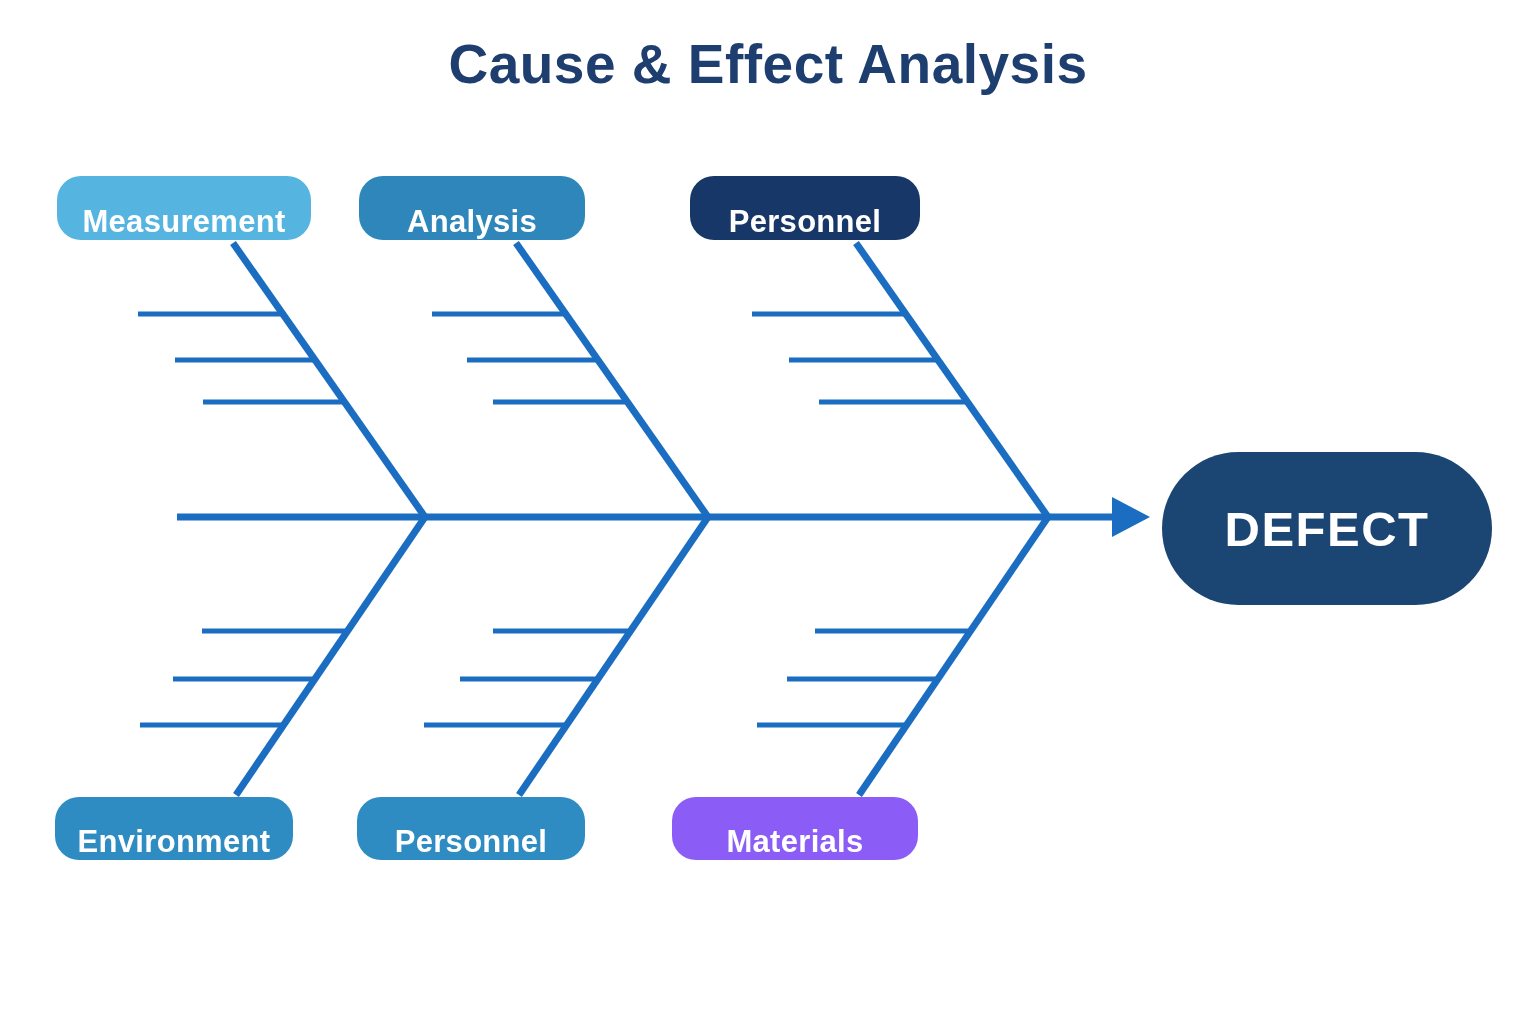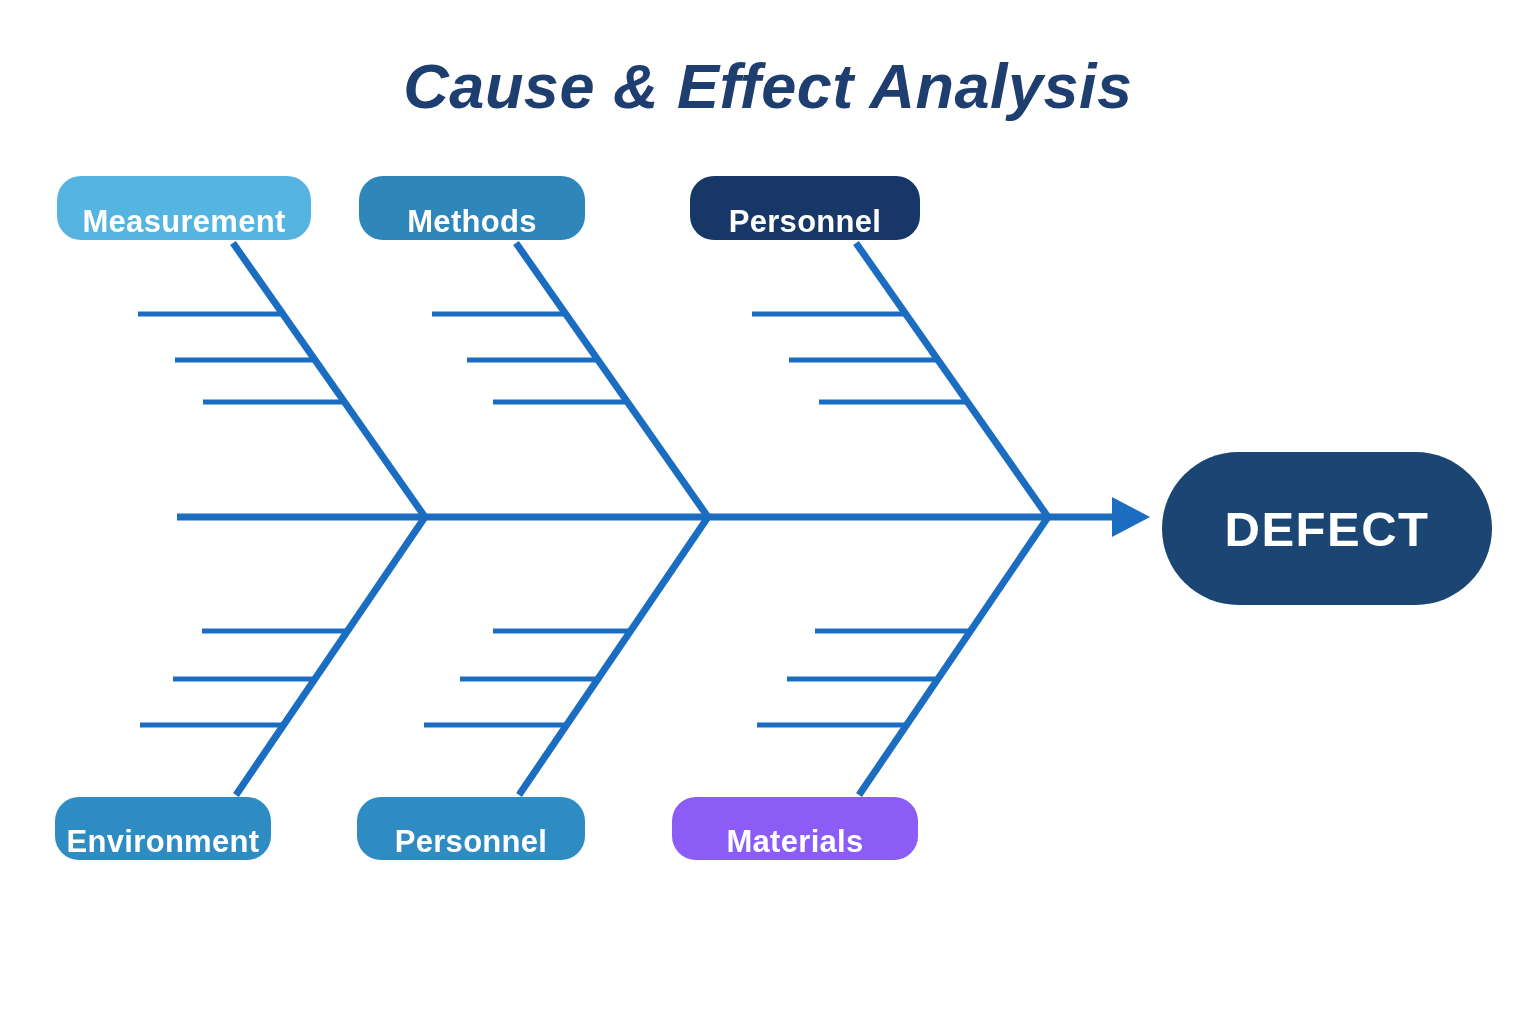--- a/index.html
+++ b/index.html
@@ -6,38 +6,38 @@
     --line:#1a6dc0;
     --title:#1d3e6e;
   }
   html,body{margin:0;padding:0;background:#ffffff;}
   body{
     width:1536px;height:1024px;position:relative;overflow:hidden;
     font-family:"Liberation Sans","DejaVu Sans",sans-serif;
   }
   .canvas{position:absolute;inset:0;}
   .title{
-    position:absolute;left:0;top:50px;width:1536px;
-    text-align:center;font-size:63px;font-weight:700;
-    color:var(--title);letter-spacing:0.5px;margin:0;font-style:italic;
+    position:absolute;left:0;top:32px;width:1536px;
+    text-align:center;font-size:55px;font-weight:700;
+    color:var(--title);letter-spacing:0.5px;margin:0;
   }
   svg.skeleton{position:absolute;left:0;top:0;}
   svg.skeleton line{stroke:var(--line);}
   svg.skeleton polygon{fill:var(--line);}
   .bone{stroke-width:7px;}
   .rib{stroke-width:5px;}
   .cat{
     position:absolute;display:flex;align-items:flex-end;justify-content:center;
     color:#ffffff;font-size:31px;font-weight:700;border-radius:24px;
     letter-spacing:0.3px;
   }
   .cat-measurement{left:57px;top:176px;width:254px;height:64px;}
   .cat-methods{left:359px;top:176px;width:226px;height:64px;}
   .cat-personnel{left:690px;top:176px;width:230px;height:64px;}
-  .cat-environment{left:55px;top:797px;width:216px;height:63px;}
+  .cat-environment{left:55px;top:797px;width:238px;height:63px;}
   .cat-machines{left:357px;top:797px;width:228px;height:63px;}
   .cat-materials{left:672px;top:797px;width:246px;height:63px;}
   .effect{
     position:absolute;left:1162px;top:452px;width:330px;height:153px;
     border-radius:80px;display:flex;align-items:center;justify-content:center;
     color:#ffffff;font-size:49px;font-weight:700;letter-spacing:1.5px;
   }
 </style>
 </head>
 <body>
@@ -81,21 +81,21 @@
     <line class="rib" x1="815" y1="631" x2="971" y2="631"></line>
     <line class="rib" x1="787" y1="679" x2="938" y2="679"></line>
     <line class="rib" x1="757" y1="725" x2="907" y2="725"></line>
   </svg>
 
   <div class="cat cat-measurement" style="background: rgb(86, 180, 225);">
     <span>Measurement</span>
   </div>
 
   <div class="cat cat-methods" style="background: rgb(46, 134, 186);">
-    <span>Methods</span>
+    <span>Analysis</span>
   </div>
 
   <div class="cat cat-personnel" style="background: rgb(22, 55, 103);">
     <span>Personnel</span>
   </div>
 
   <div class="cat cat-environment" style="background: rgb(46, 140, 194);">
     <span>Environment</span>
   </div>
 

